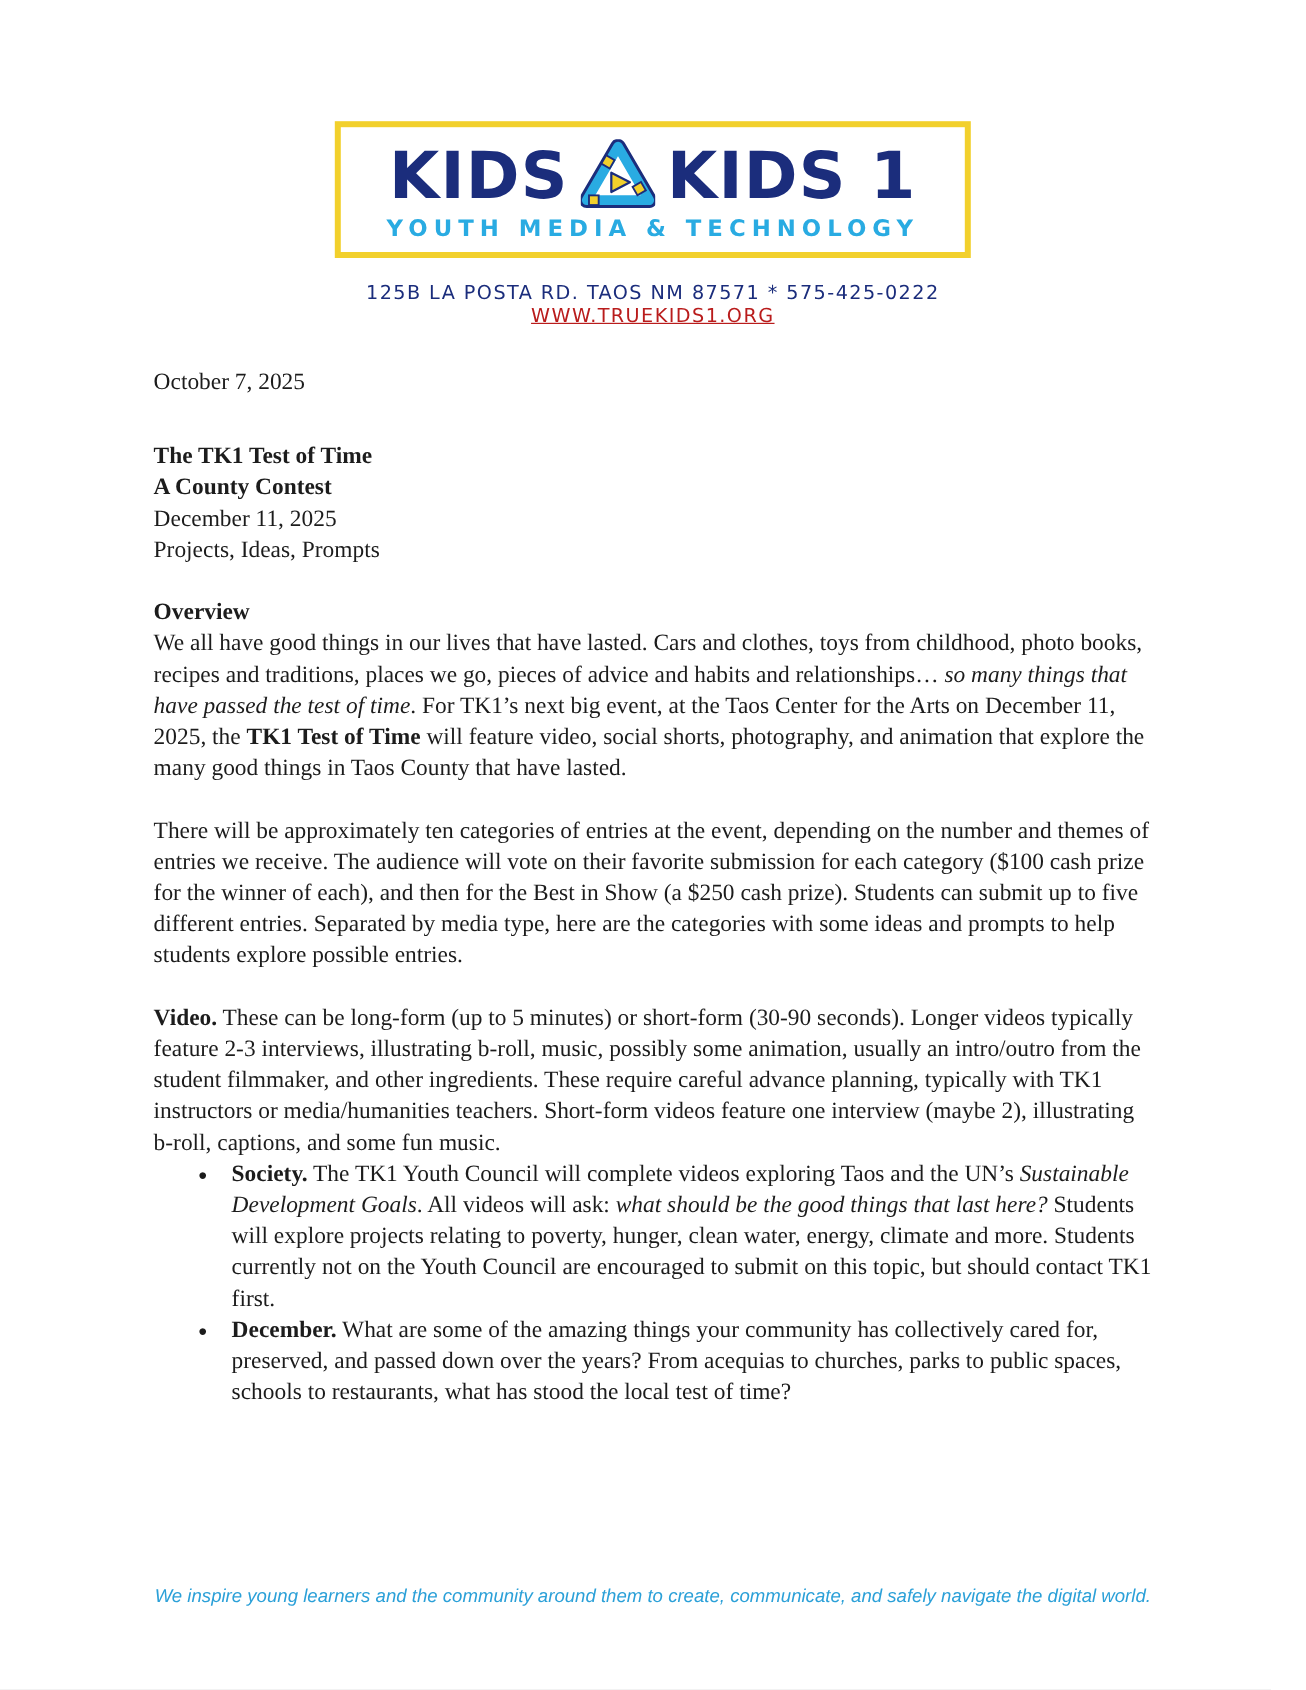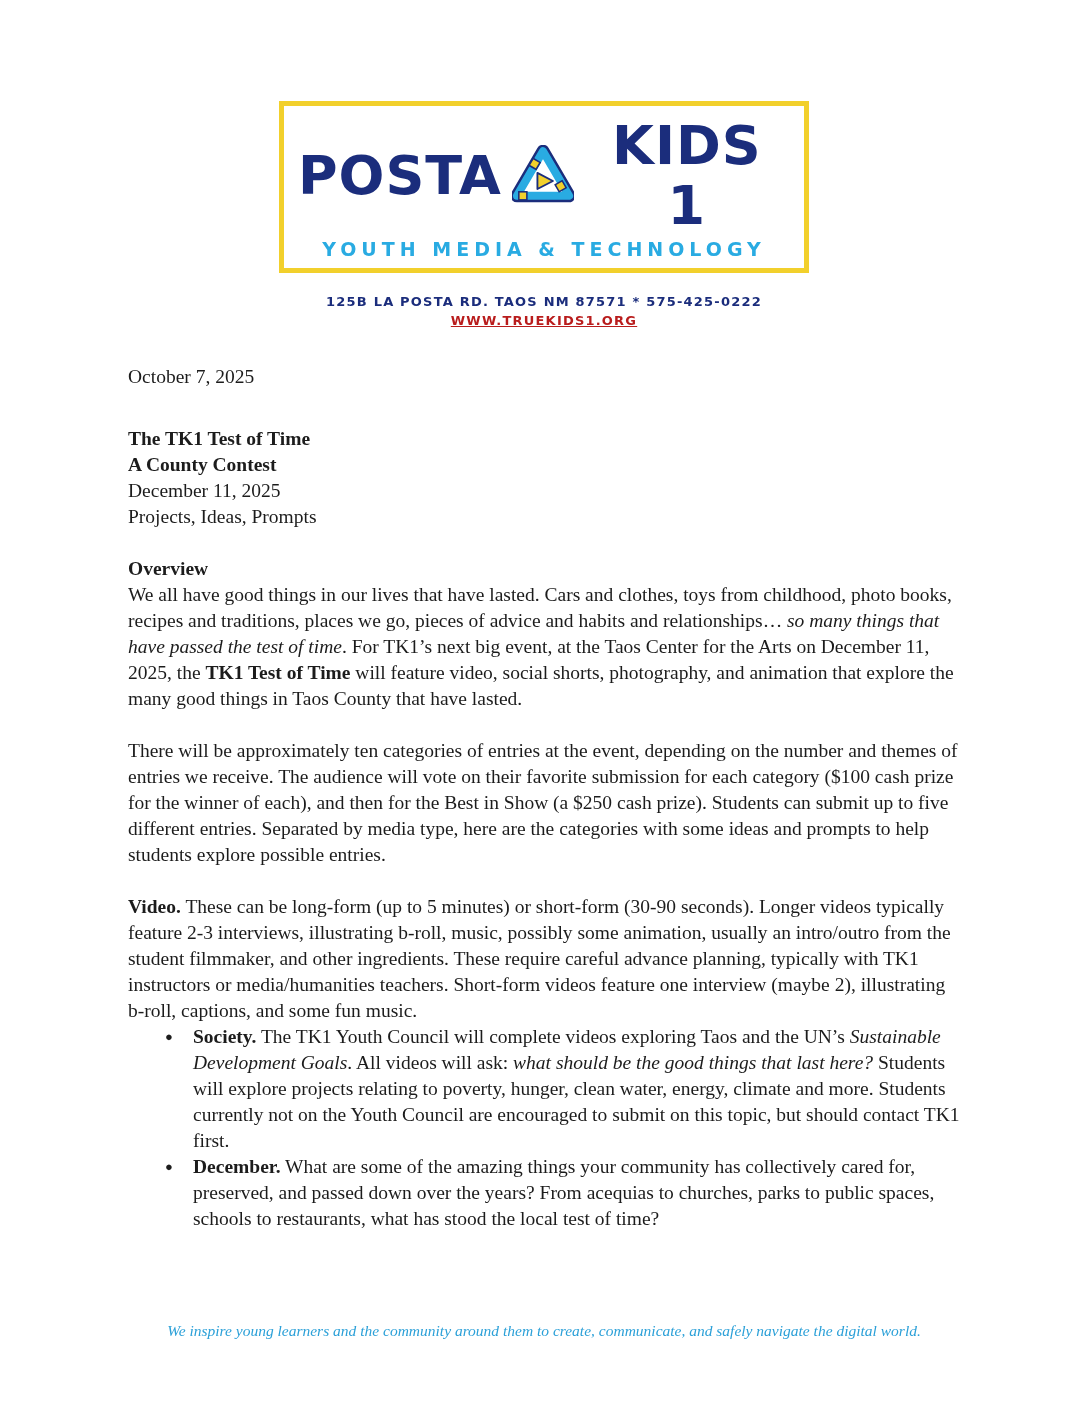--- a/index.html
+++ b/index.html
@@ -39,22 +39,22 @@
     font-weight: bold;
     font-size: 19px;
     letter-spacing: 5px;
     color: #29abe2;
     margin-top: 2px;
   }
   .address-block {
     text-align: center;
     margin-top: 20px;
     font-family: "DejaVu Sans", sans-serif;
-    font-weight: bold;
-    font-size: 13px;
+    font-weight: normal;
+    font-size: 16px;
     letter-spacing: 1.2px;
     color: #1b2d7c;
     line-height: 18px;
   }
   .website-link {
     color: #b91c1c;
     text-decoration: underline;
     display: inline-block;
     margin-top: 1px;
   }
@@ -85,31 +85,31 @@
   .bullet-text { flex: 1 1 auto; }
   
   .footer-tagline {
     position: absolute;
     left: 0; right: 0;
     top: 1322px;
     text-align: center;
     font-style: italic;
     font-size: 15.5px;
     color: #2ba0d8;
-    font-family: Liberation Serif, serif;
+    font-family: Liberation Sans, sans-serif;
   }
 </style>
 </head>
 <body>
 
 <div class="page">
 
   <div class="logo-box">
     <div class="logo-row">
-      <span class="logo-word">POSTA</span>
+      <span class="logo-word">KIDS</span>
       <span class="logo-icon">
         <svg viewBox="0 0 100 100" width="62" height="62">
           <path d="M50 10 L92 82 L8 82 Z" fill="none" stroke="#1b2d7c" stroke-width="21" stroke-linejoin="round"></path>
           <path d="M50 10 L92 82 L8 82 Z" fill="#ffffff" stroke="#29abe2" stroke-width="13" stroke-linejoin="round"></path>
           <g fill="#f2d02c" stroke="#1b2d7c" stroke-width="2.5">
             <rect x="30" y="24" width="13" height="13" transform="rotate(-60 36.5 30.5)"></rect>
             <rect x="11" y="75.5" width="13" height="13"></rect>
             <rect x="72" y="60" width="13" height="13" transform="rotate(60 78.5 66.5)"></rect>
           </g>
           <path d="M41 45 L41 71 L66 58 Z" fill="#f2d02c" stroke="#1b2d7c" stroke-width="3" stroke-linejoin="round"></path>

